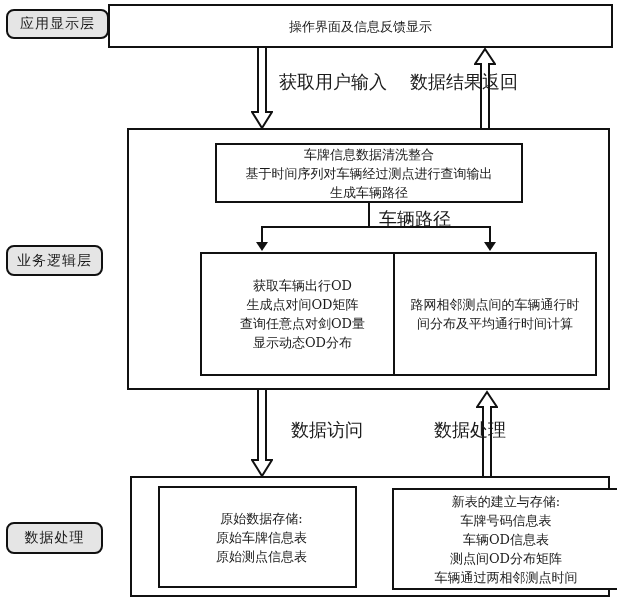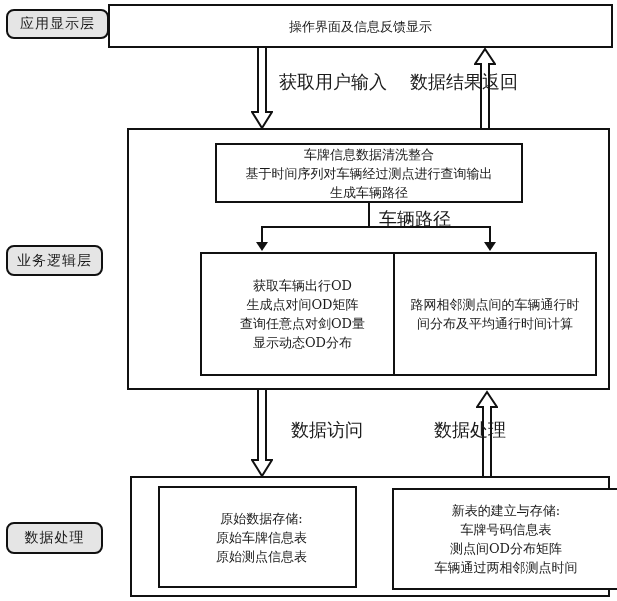--- a/index.html
+++ b/index.html
@@ -94,17 +94,18 @@
 
   <div class="box center-text" style="left:158px;top:486px;width:199px;height:102px;padding-left:8px;">
     <div class="line">原始数据存储:</div>
     <div class="line">原始车牌信息表</div>
     <div class="line">原始测点信息表</div>
   </div>
 
   <div class="box center-text" style="left:392px;top:488px;width:228px;height:102px;">
     <div class="line">新表的建立与存储:</div>
     <div class="line">车牌号码信息表</div>
+    <div class="line">车辆OD信息表</div>
     <div class="line">测点间OD分布矩阵</div>
     <div class="line">车辆通过两相邻测点时间</div>
   </div>
 
 </div>
 
 </body></html>

